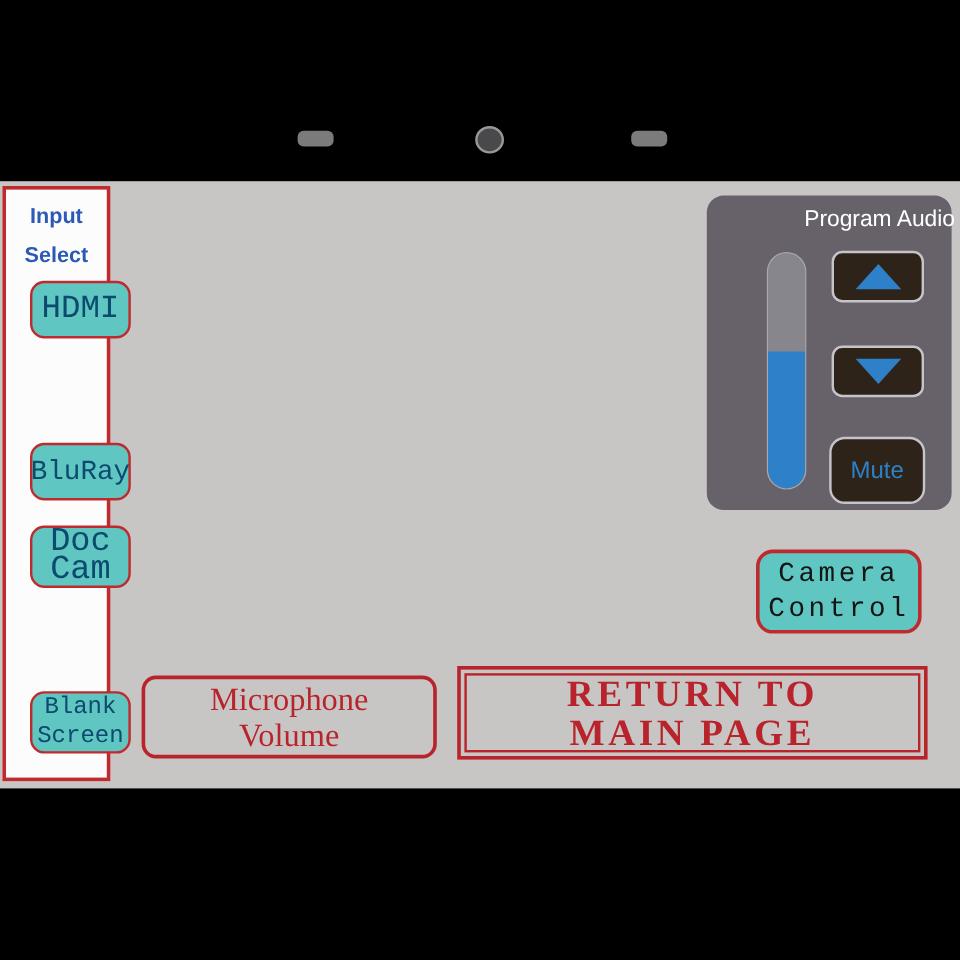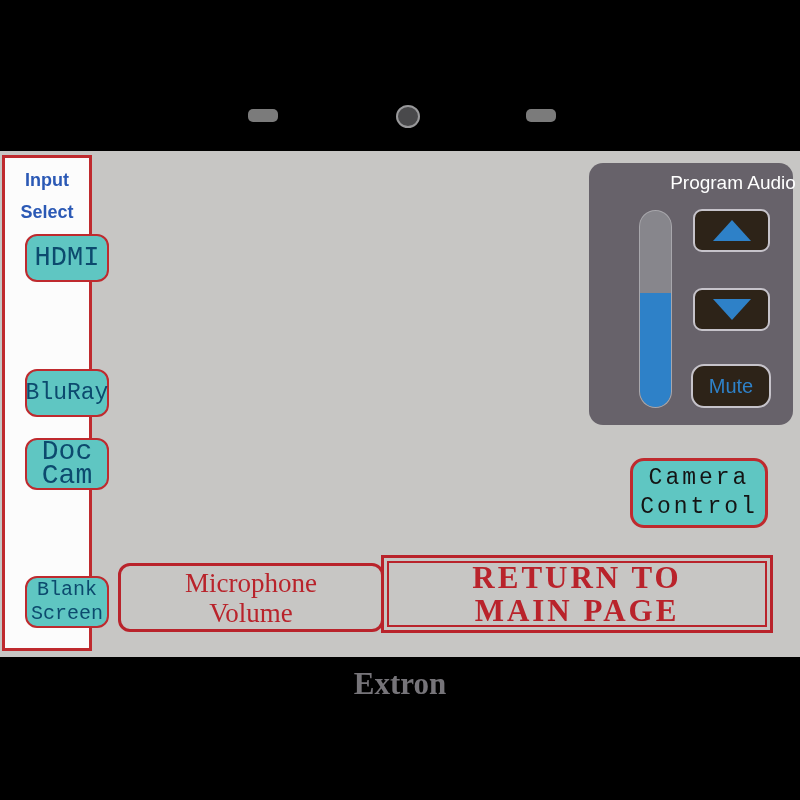--- a/index.html
+++ b/index.html
@@ -43,32 +43,32 @@
   .slider-fill { position:absolute; bottom:0; left:0; width:100%; background:#2e81c8;
                  border-radius:0 0 17px 17px; }
   .audio-btn { position:absolute; left:104px; width:77px; height:43px; background:#2d2318;
                border:2px solid #c6c3ca; border-radius:9px;
                display:flex; align-items:center; justify-content:center; }
   .btn-up { top:46px; } .btn-down { top:125px; }
   .tri-up { width:0; height:0; border-left:19px solid transparent; border-right:19px solid transparent;
             border-bottom:21px solid #2e81c8; }
   .tri-down { width:0; height:0; border-left:19px solid transparent; border-right:19px solid transparent;
               border-top:21px solid #2e81c8; }
-  .mute-btn { position:absolute; left:102px; top:201px; width:80px; height:44px;
+  .mute-btn { position:absolute; left:102px; top:201px; width:80px; height:56px;
               background:#2d2318; border:2px solid #c6c3ca; border-radius:13px;
               color:#2e81c8; font-size:20px; }
 
   
   .camera-btn { position:absolute; left:630px; top:307px; width:138px; height:70px;
                 background:#5fc6c2; border:3px solid #bf2a2e; border-radius:14px;
                 font-family:"Liberation Mono", monospace; font-size:23px; line-height:29px;
                 letter-spacing:3px; color:#141414; white-space:pre-line; text-align:center; }
 
   
-  .mic-btn { position:absolute; left:118px; top:412px; width:266px; height:69px;
+  .mic-btn { position:absolute; left:118px; top:412px; width:246px; height:69px;
              background:transparent; border:3px solid #b9232b; border-radius:12px;
              font-family:"Liberation Serif", serif; font-size:27px; line-height:30px;
              color:#b9232b; white-space:pre-line; text-align:center; }
 
   
   .return-btn { position:absolute; left:381px; top:404px; width:392px; height:78px;
                 background:transparent; border:3px solid #b9232b; border-radius:0; padding:0; }
   .return-inner { position:absolute; inset:3px; border:2px solid #b9232b;
                   display:flex; align-items:center; justify-content:center;
                   font-family:"Liberation Serif", serif; font-weight:bold; font-size:31px; line-height:33px;
@@ -120,15 +120,14 @@
     <button class="mic-btn">Microphone
 Volume</button>
 
     <button class="return-btn">
       <span class="return-inner">RETURN TO
 MAIN PAGE</span>
     </button>
 
   </div>
 
-  <div class="logo">Extron</div>
 
 </div>
 
 </body></html>

